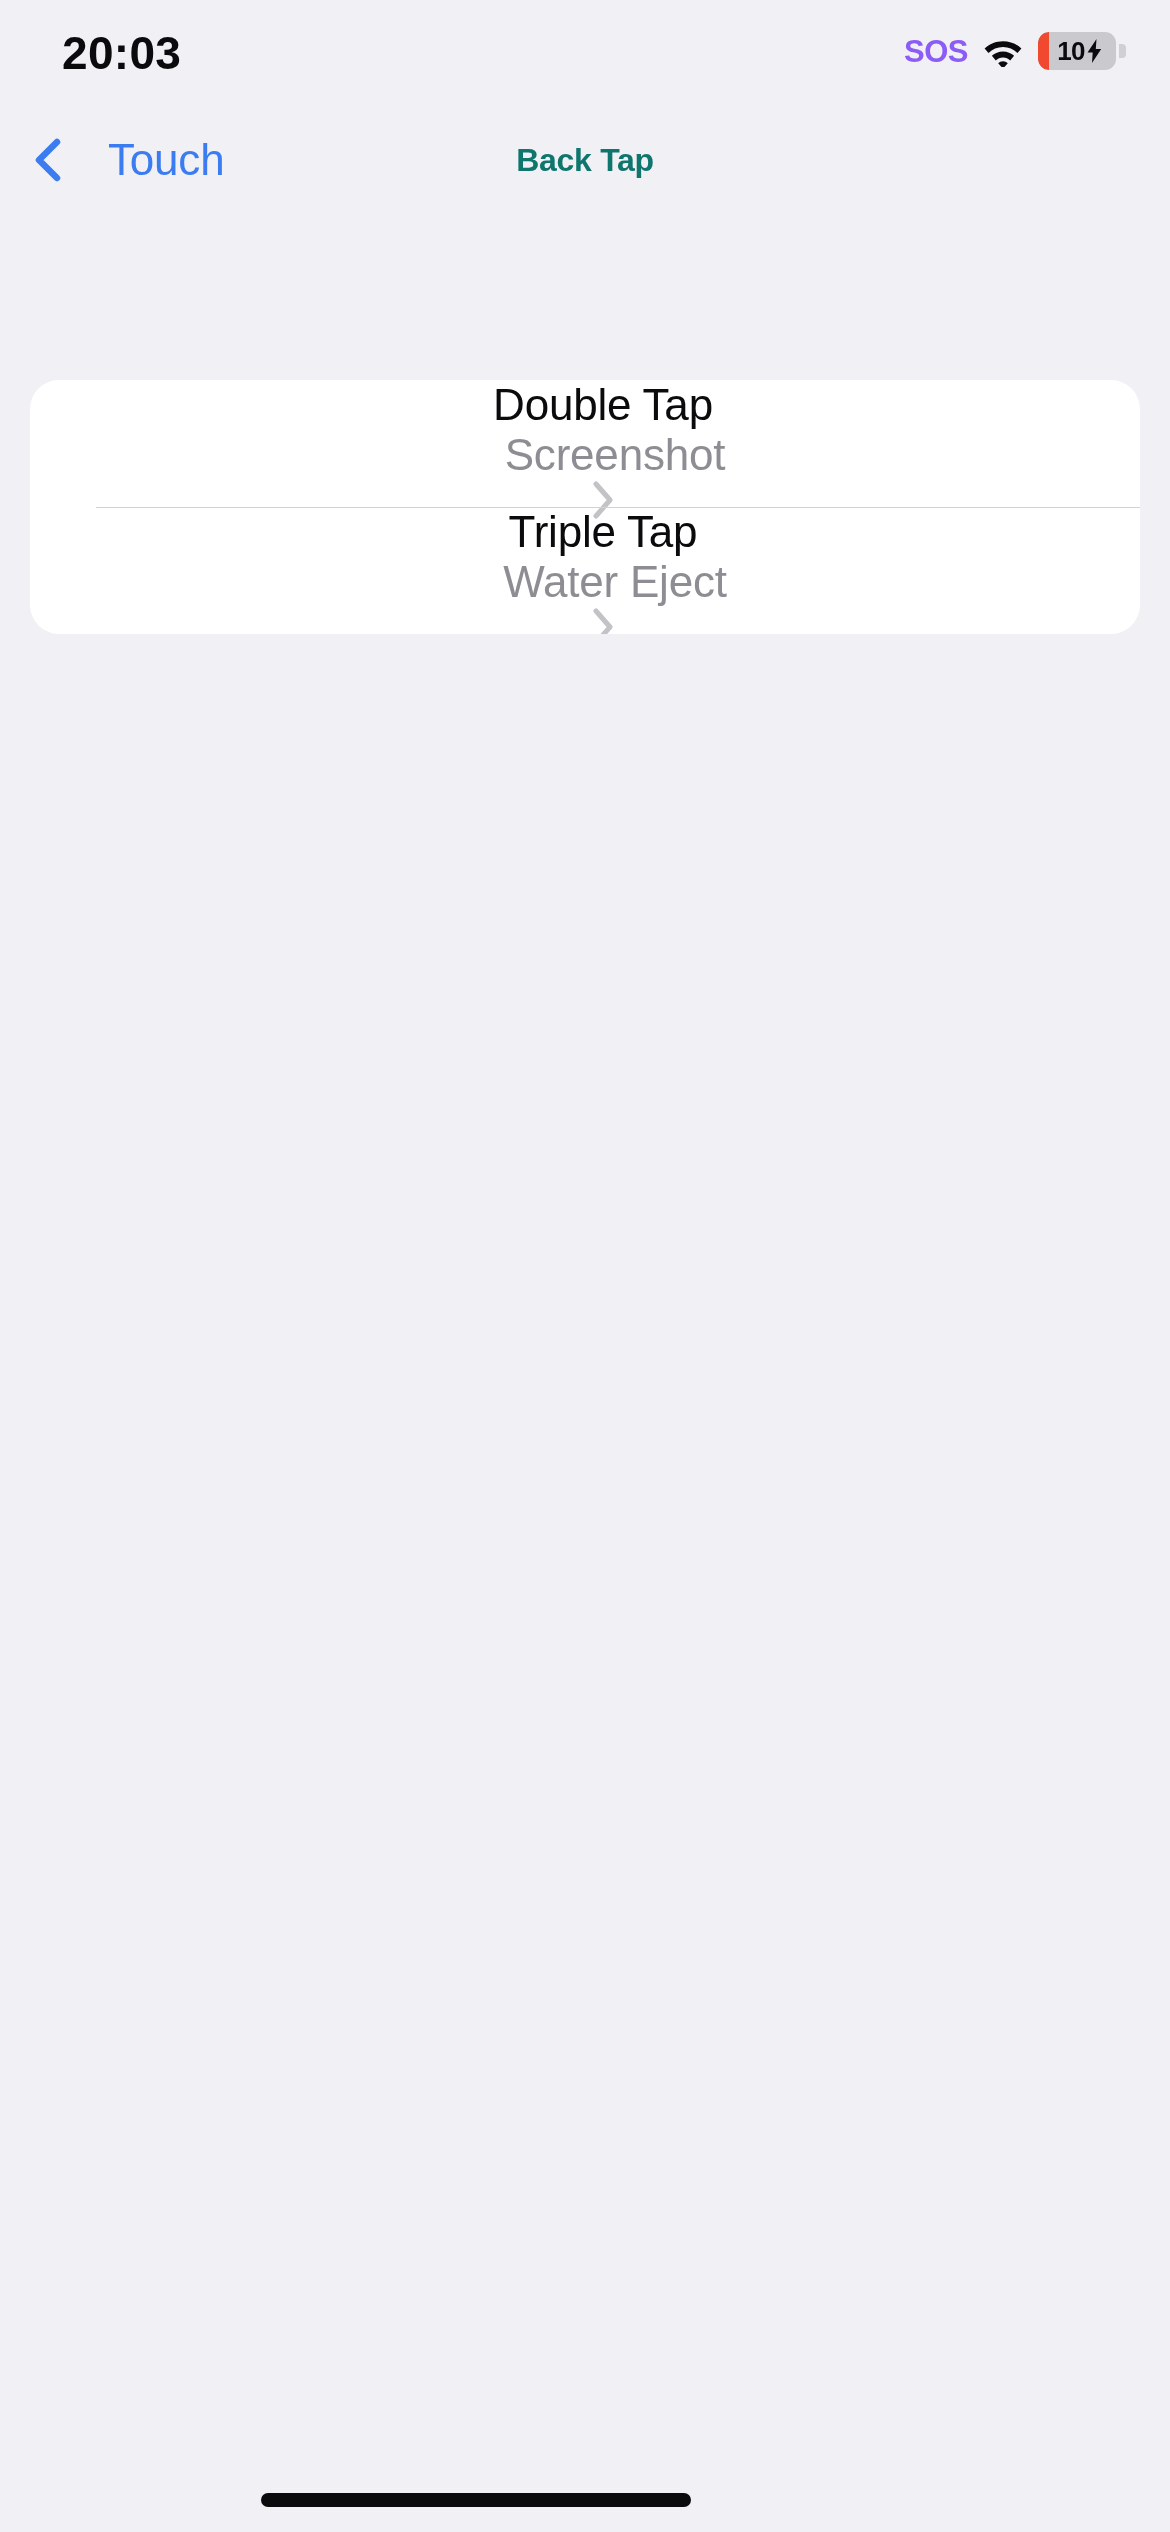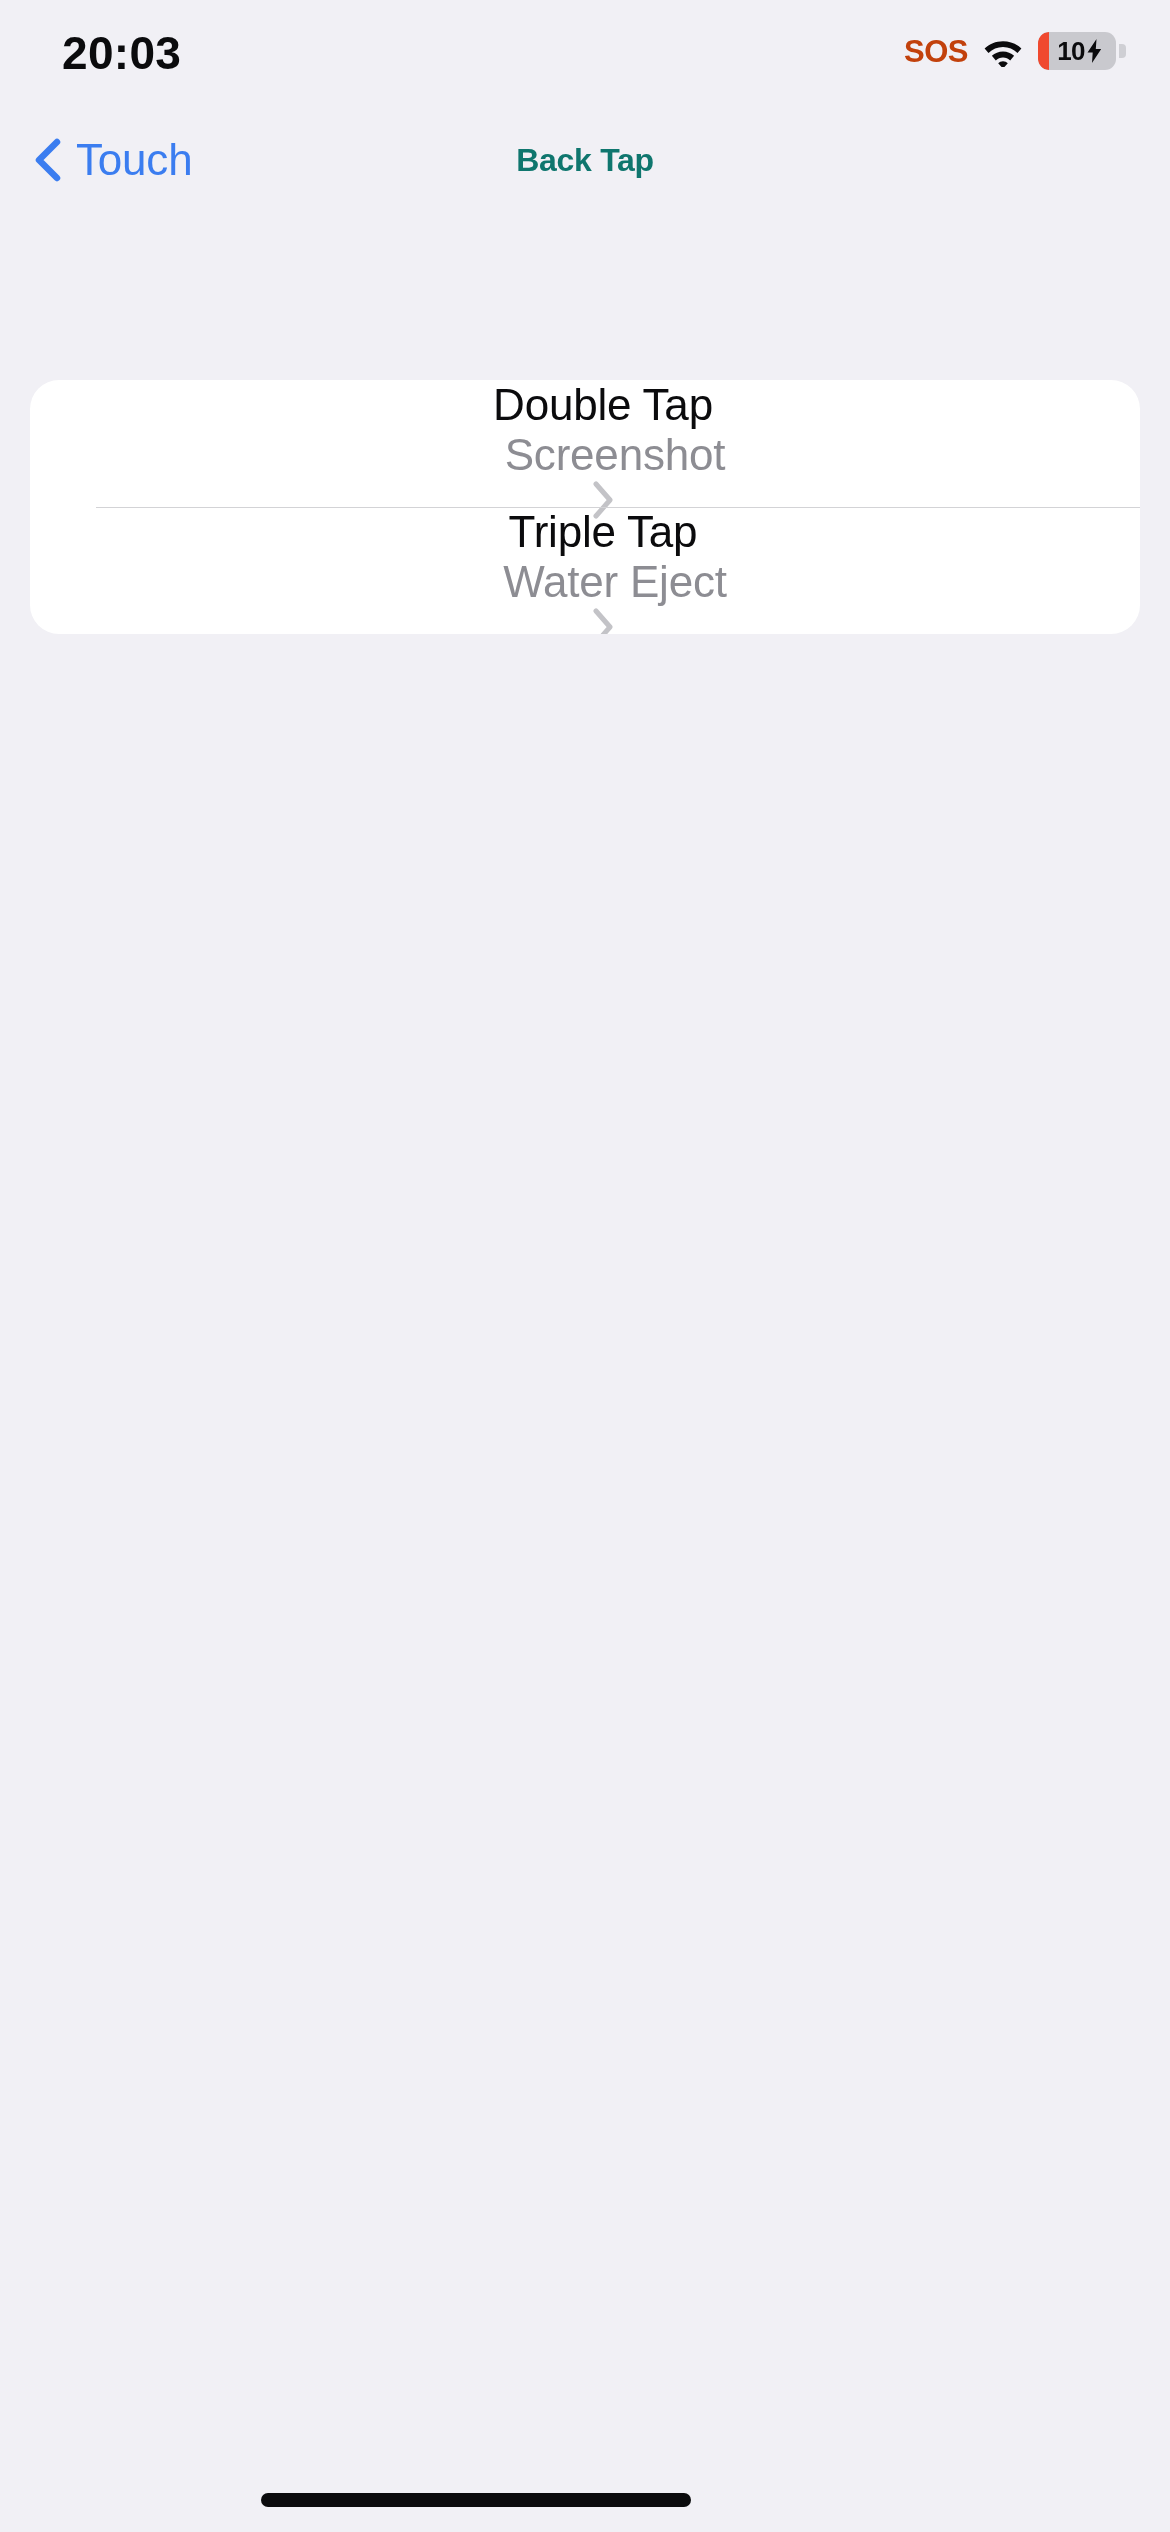--- a/index.html
+++ b/index.html
@@ -19,21 +19,21 @@
   .status-time {
     position:absolute; left:62px; top:26px;
     font-size:46px; font-weight:700; color:#0b0b0d;
     letter-spacing:0.3px;
   }
   .status-right {
     position:absolute; right:44px; top:30px;
     display:flex; align-items:center; gap:14px; height:42px;
   }
   .sos-label {
-    font-size:31px; font-weight:700; color:#c2410c; letter-spacing:-0.5px;
+    font-size:31px; font-weight:700; color:#8b5cf6; letter-spacing:-0.5px;
     line-height:1;
   }
   .wifi-icon { display:block; width:42px; height:32px; }
   .battery {
     position:relative; display:flex; align-items:center;
     width:78px; height:38px; border-radius:11px;
     background:#c9c9ce; overflow:hidden;
   }
   .battery-fill {
     position:absolute; left:0; top:0; bottom:0; width:11px;
@@ -56,21 +56,21 @@
   .nav-bar {
     position:absolute; top:110px; left:0; width:1170px; height:100px;
   }
   .nav-back {
     position:absolute; left:30px; top:0; height:100px;
     display:flex; align-items:center; gap:12px;
     cursor:pointer;
   }
   .chevron-left { display:block; width:34px; height:44px; }
   .nav-back-label {
-    font-size:44px; color:#3b7df0; letter-spacing:-0.2px;
+    font-size:44px; color:#3b7df0; letter-spacing:-0.2px;margin-left:32px;
   }
   .nav-title {
     position:absolute; left:0; top:0; width:1170px; height:100px;
     display:flex; align-items:center; justify-content:center;
     font-size:32px; font-weight:700; color:#0f766e; letter-spacing:-0.3px;text-align:right;
   }
 
   
   .card {
     position:absolute; left:30px; top:380px;

